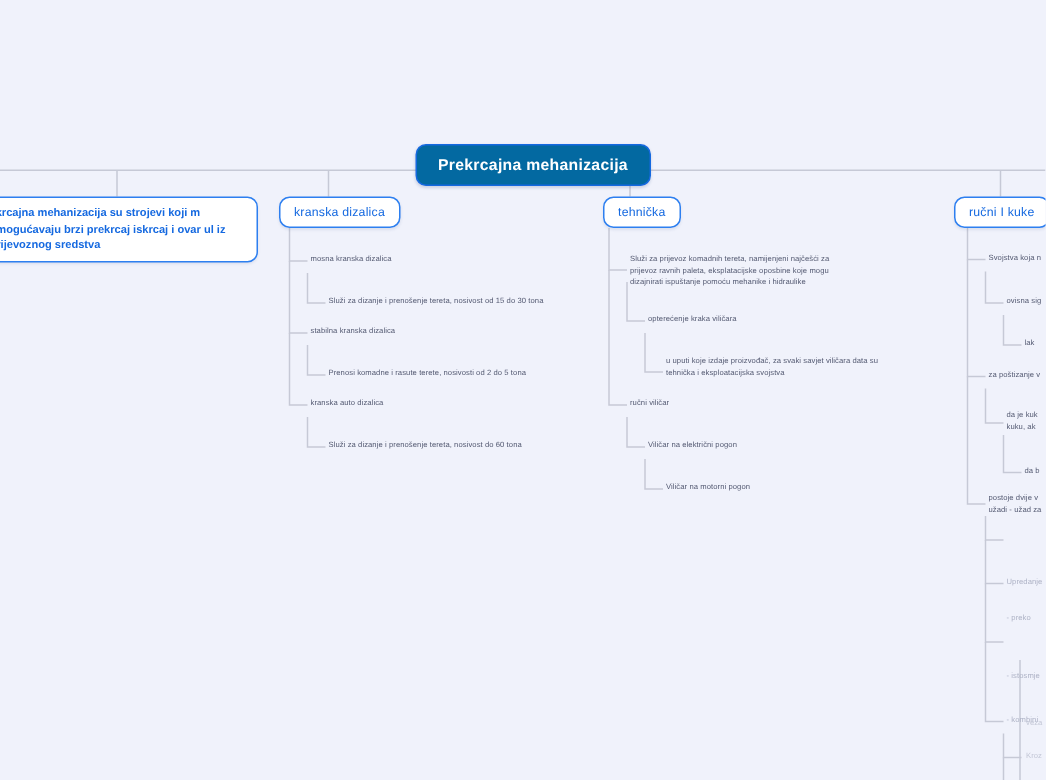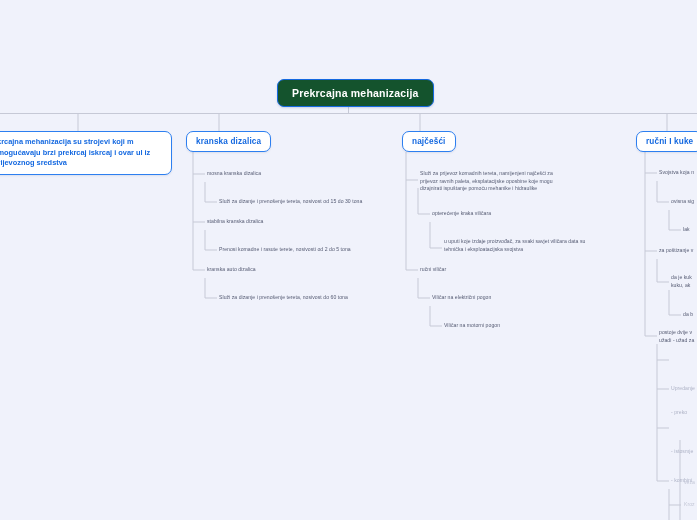--- a/index.html
+++ b/index.html
@@ -9,38 +9,39 @@
     font-family:"Liberation Sans", sans-serif;
     overflow:hidden;
     position:relative;
   }
   #canvas{position:absolute;left:0;top:0;width:697px;height:520px;overflow:hidden;}
   svg.links{position:absolute;left:0;top:0;width:697px;height:520px;pointer-events:none;}
 
   .node{position:absolute;box-sizing:border-box;}
 
   .root{
-    background:#14532d;
+    background:#0369a1;
     border:1px solid #1569e0;
     border-radius:7px;
     color:#ffffff;
     font-weight:bold;
     font-size:10.5px;
     letter-spacing:.2px;
     padding:7px 14px;
     white-space:nowrap;
     box-shadow:0 1px 2px rgba(30,60,120,.18);
+    margin-top:17px;
   }
 
   .branch{
     background:#ffffff;
     border:1.3px solid #2d7ff0;
     border-radius:7px;
     color:#1569e0;
-    font-weight:bold;
+    font-weight:normal;
     font-size:8.2px;
     letter-spacing:.15px;
     padding:5px 9px;
     white-space:nowrap;
     box-shadow:0 1px 2px rgba(30,60,120,.10);
   }
 
   .note{
     background:#ffffff;
     border:1.2px solid #2d7ff0;
@@ -120,21 +121,21 @@
     <span>ekrcajna mehanizacija su strojevi koji
 m omogućavaju brzi prekrcaj iskrcaj i
 ovar ul iz prijevoznog sredstva</span>
   </div>
 
   <div class="node branch" style="left:186px;top:131px;">
     <span>kranska dizalica</span>
   </div>
 
   <div class="node branch" style="left:402px;top:131px;">
-    <span>najčešći</span>
+    <span>tehnička</span>
   </div>
 
   <div class="node branch" style="left:636px;top:131px;">
     <span>ručni I kuke</span>
   </div>
 
   <div class="node leaf" style="left:207px;top:170px;">mosna kranska dizalica</div>
   <div class="node leaf" style="left:219px;top:198px;">Služi za dizanje i prenošenje tereta, nosivost od 15 do 30 tona</div>
 
   <div class="node leaf" style="left:207px;top:218px;">stabilna kranska dizalica</div>

